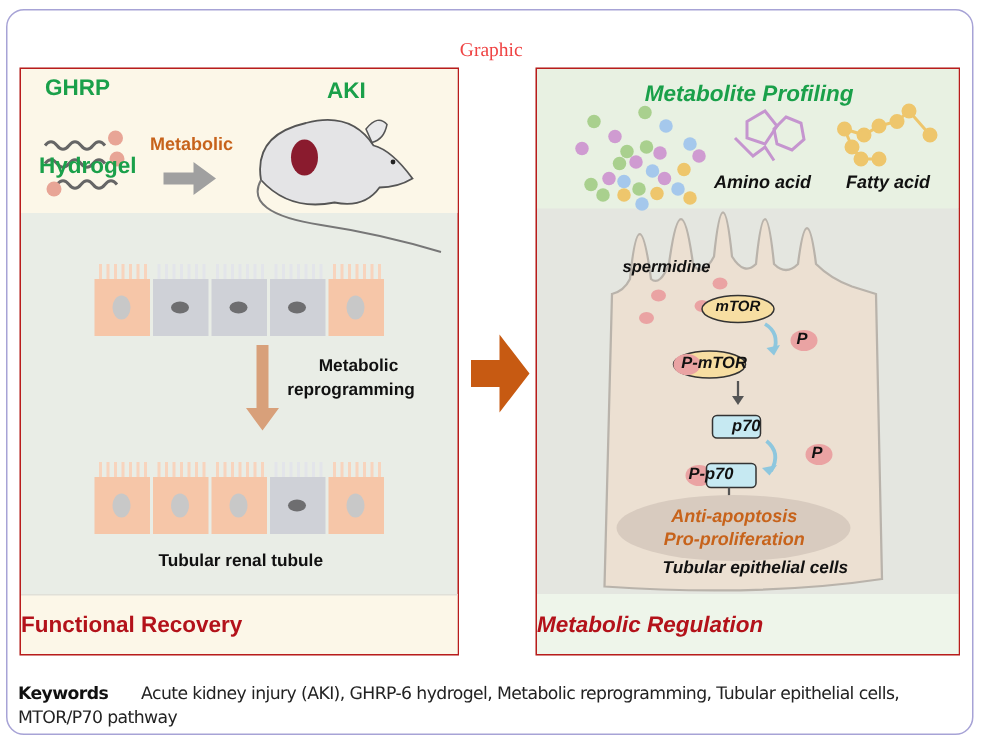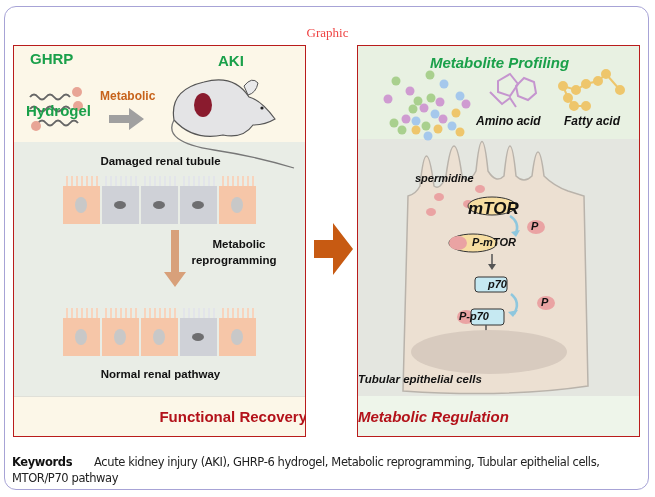--- a/index.html
+++ b/index.html
@@ -165,25 +165,24 @@
           <rect x="205" y="272" width="37" height="38" fill="#f6c6a8"></rect>
           <ellipse cx="223" cy="291" rx="6" ry="8" fill="#c8c8c8"></ellipse>
         </g>
       </g>
   </svg>
 
   <div class="abs b green" style="left:16px;top:4px;font-size:15px;line-height:17px;">GHRP</div>
   <div class="abs b green" style="left:12px;top:21px;font-size:15px;line-height:17px;margin-top:35px;">Hydrogel</div>
   <div class="abs b orange" style="left:86px;top:43px;font-size:12px;">Metabolic</div>
   <div class="abs b green" style="left:204px;top:6px;font-size:15px;">AKI</div>
-  <div class="abs b blk" style="left:0;width:293px;text-align:center;top:109px;font-size:11.5px;">Damaged renal tubule</div>
   <div class="abs b blk" style="left:170px;top:192px;width:110px;text-align:center;font-size:11.5px;">Metabolic</div>
   <div class="abs b blk" style="left:160px;top:208px;width:120px;text-align:center;font-size:11.5px;">reprogramming</div>
-  <div class="abs b blk" style="left:0;width:293px;text-align:center;top:322px;font-size:11.5px;">Normal renal pathway</div>
-  <div class="abs b red" style="left:0;width:293px;text-align:right;top:362px;font-size:15px;">Functional Recovery</div>
+  <div class="abs b blk" style="left:0;width:293px;text-align:center;top:322px;font-size:11.5px;">Tubular renal tubule</div>
+  <div class="abs b red" style="left:0;width:293px;text-align:left;top:362px;font-size:15px;">Functional Recovery</div>
 </div>
 
 <svg width="655" height="497" style="pointer-events:none;">
   <path d="M314 240 h19 v-17 l20 26 l-20 26 v-17 h-19 z" fill="#c75a12"></path>
 </svg>
 
 <div class="panel right">
   <div class="abs" style="left:0;top:0;width:283px;height:93px;background:#e8f1e2;"></div>
   <div class="abs" style="left:0;top:93px;width:283px;height:257px;background:#e4e6e0;"></div>
   <div class="abs" style="left:0;top:350px;width:283px;height:42px;background:#eef5ea;"></div>
@@ -260,23 +259,25 @@
     <rect x="113" y="263" width="33" height="16" rx="3" fill="#c6e9f2" stroke="#333" stroke-width="1"></rect>
     <path d="M128 279 v14" stroke="#555" stroke-width="1.5"></path>
       <path d="M124 291 l4 6 l4 -6 z" fill="#555"></path>
     <ellipse cx="131" cy="306" rx="78" ry="22" fill="#d8cbbf"></ellipse>
   </svg>
 
   <div class="abs b green" style="left:0;width:283px;text-align:center;top:8px;font-size:15px;">Metabolite Profiling</div>
   <div class="abs b blk" style="left:118px;top:68px;font-size:12px;">Amino acid</div>
   <div class="abs b blk" style="left:206px;top:68px;font-size:12px;">Fatty acid</div>
   <div class="abs b blk" style="left:57px;top:126px;font-size:11px;">spermidine</div>
-  <div class="abs b blk" style="left:110px;top:153px;width:48px;text-align:center;font-size:17px;">mTOR</div>
+  <div class="abs b blk" style="left:110px;top:153px;width:48px;text-align:center;font-size:10px;">mTOR</div>
   <div class="abs b blk" style="left:173px;top:174px;font-size:11px;">P</div>
-  <div class="abs b blk" style="left:94px;top:190px;width:48px;text-align:center;font-size:11px;margin-left:18px;">P-mTOR</div>
+  <div class="abs b blk" style="left:94px;top:190px;width:48px;text-align:center;font-size:11px;">P-mTOR</div>
   <div class="abs b blk" style="left:117px;top:232px;width:32px;text-align:right;font-size:11px;">p70</div>
   <div class="abs b blk" style="left:183px;top:250px;font-size:11px;">P</div>
   <div class="abs b blk" style="left:101px;top:264px;width:45px;font-size:11px;">P-p70</div>
-  <div class="abs b blk" style="left:0;width:263px;top:327px;font-size:11.5px;">Tubular epithelial cells</div>
+  <div class="abs b orange" style="left:0;width:263px;text-align:center;top:291px;font-size:12px;">Anti-apoptosis</div>
+  <div class="abs b orange" style="left:0;width:263px;text-align:center;top:306px;font-size:12px;">Pro-proliferation</div>
+  <div class="abs b blk" style="left:0;width:263px;text-align:center;top:327px;font-size:11.5px;padding-left:14px;">Tubular epithelial cells</div>
   <div class="abs b red" style="left:0;width:283px;text-align:left;top:362px;font-size:15px;">Metabolic Regulation</div>
 </div>
 
 <div class="keywords"><span class="kw">Keywords</span><span>Acute kidney injury (AKI), GHRP-6 hydrogel, Metabolic reprogramming, Tubular epithelial cells, MTOR/P70 pathway</span></div>
 
 </body></html>

